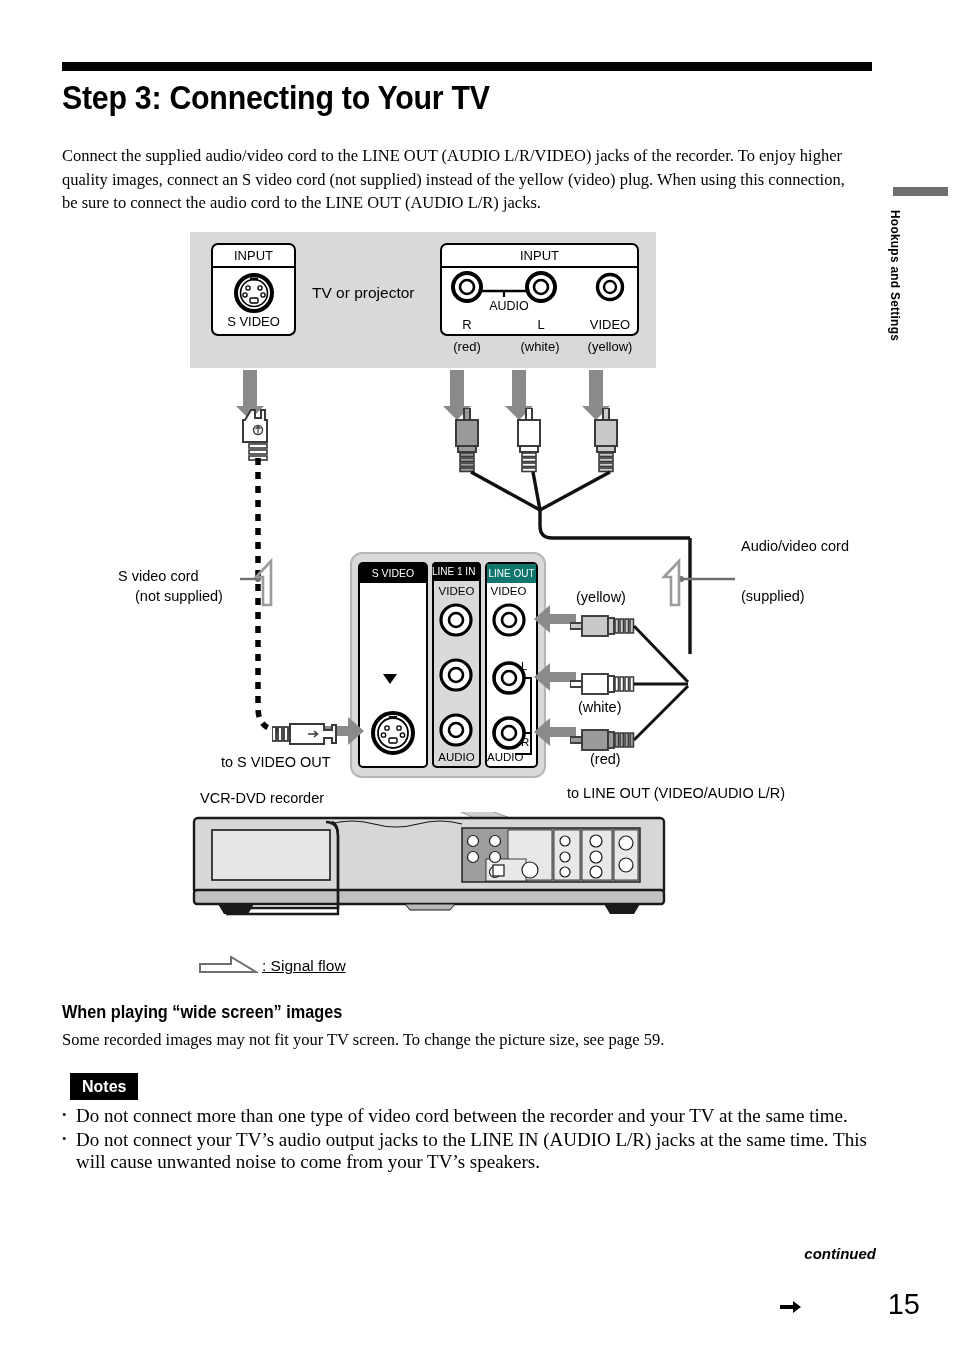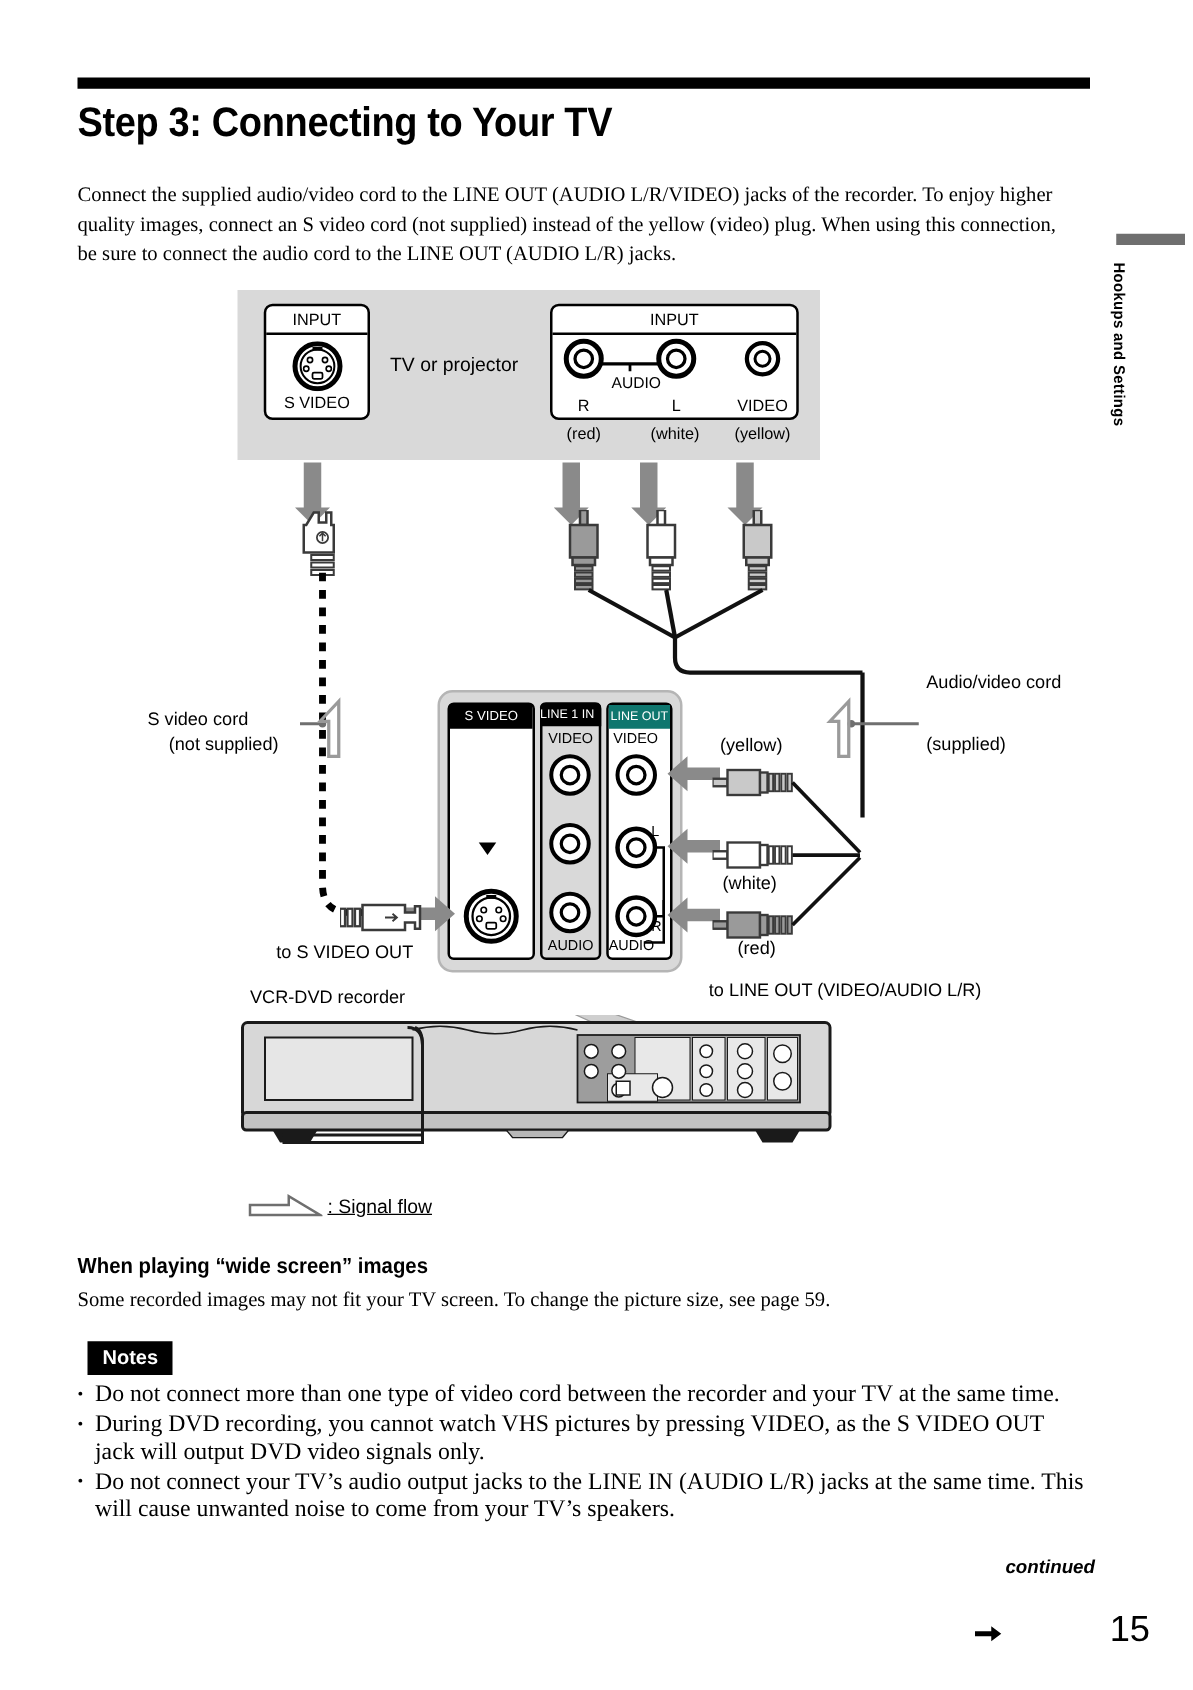--- a/index.html
+++ b/index.html
@@ -394,21 +394,20 @@
   </svg>
   <div class="lbl s15" style="left:262px;top:958px;text-decoration:underline;">: Signal flow</div>
 
   <div class="h2">When playing “wide screen” images</div>
   <div class="p2">Some recorded images may not fit your TV screen. To change the picture size, see page 59.</div>
 
   <div class="notes-badge">Notes</div>
   <div class="notes">
     <ul>
       <li>Do not connect more than one type of video cord between the recorder and your TV at the same time.</li>
-      <li>During DVD recording, you cannot watch VHS pictures by pressing VIDEO, as the S VIDEO OUT jack will output DVD video signals only.</li>
       <li>Do not connect your TV’s audio output jacks to the LINE IN (AUDIO L/R) jacks at the same time. This will cause unwanted noise to come from your TV’s speakers.</li>
     </ul>
   </div>
 
   <svg class="dg-el" style="left:780px;top:1300px;" width="22" height="14" viewBox="0 0 22 14">
     <path d="M0 5 H13 V1 L21 7 L13 13 V9 H0 Z" fill="#000"></path>
   </svg>
   <div class="cont">continued</div>
   <div class="pageno">15</div>
 

